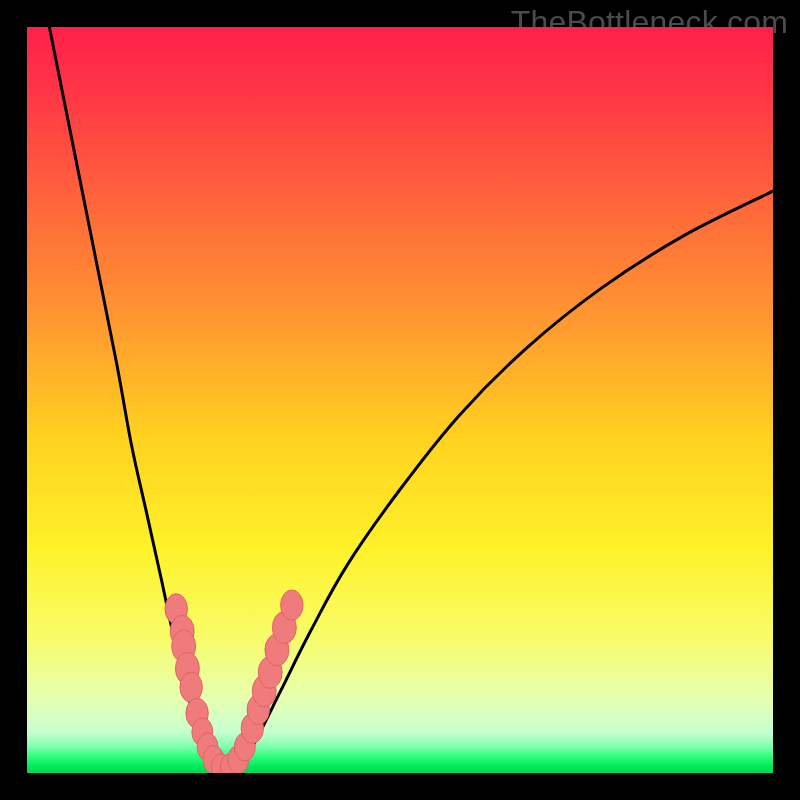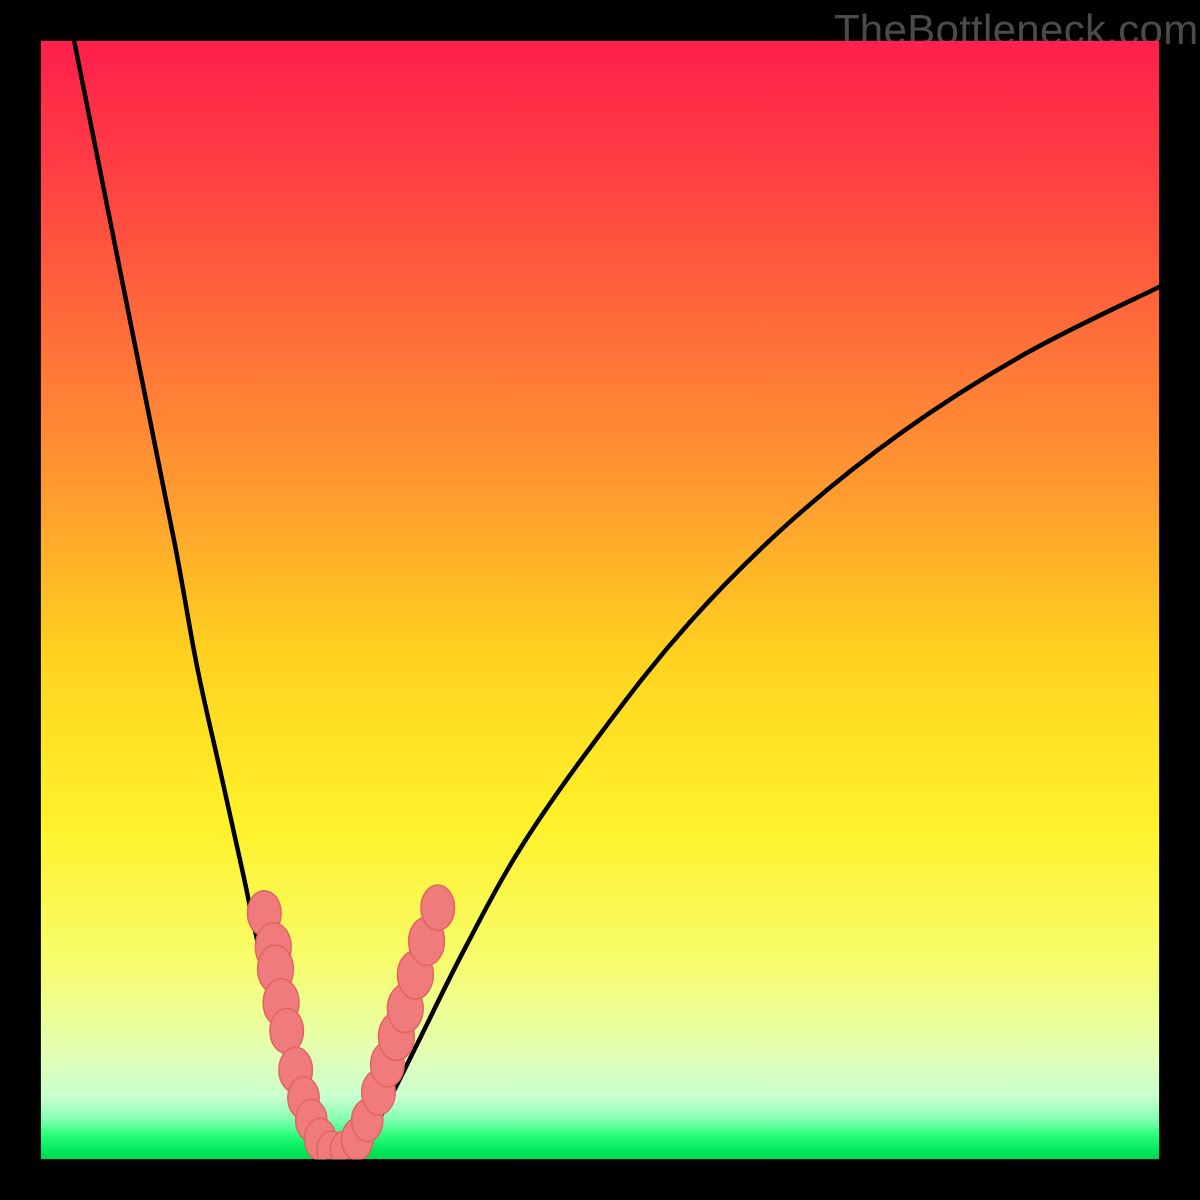--- a/index.html
+++ b/index.html
@@ -22,23 +22,23 @@
   .gradient {
     position: absolute;
     left: 0;
     top: 0;
     width: 100%;
     height: 100%;
   }
   .watermark {
     position: absolute;
     top: 4px;
-    right: 1px;
+    right: 12px;
     color: #4b4b4b;
-    font-size: 28px;
+    font-size: 32px;
     font-weight: 400;
     letter-spacing: 0.2px;
     user-select: none;
   }
   svg.curve {
     position: absolute;
     left: 0;
     top: 0;
   }
 </style>

